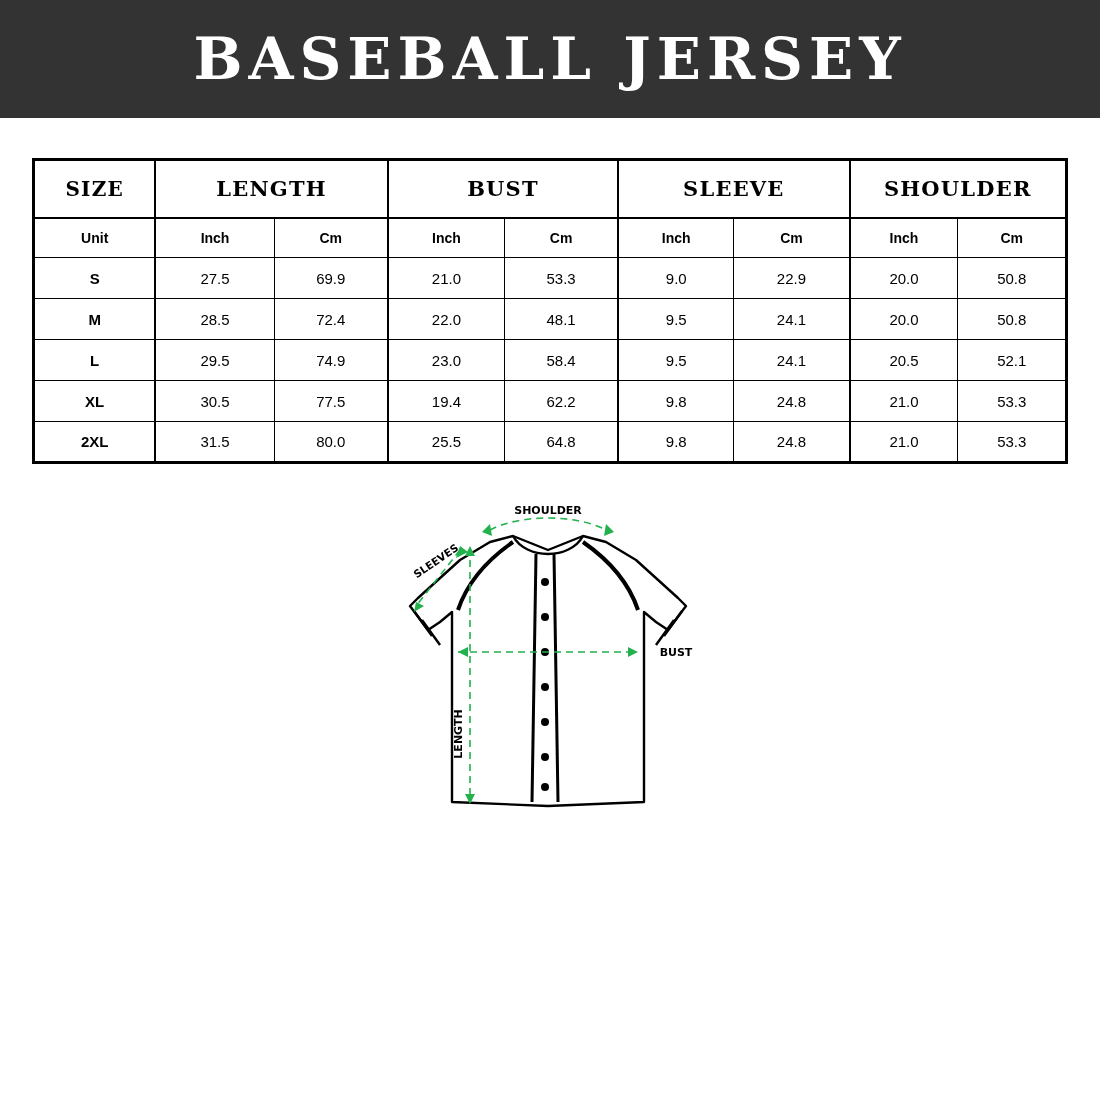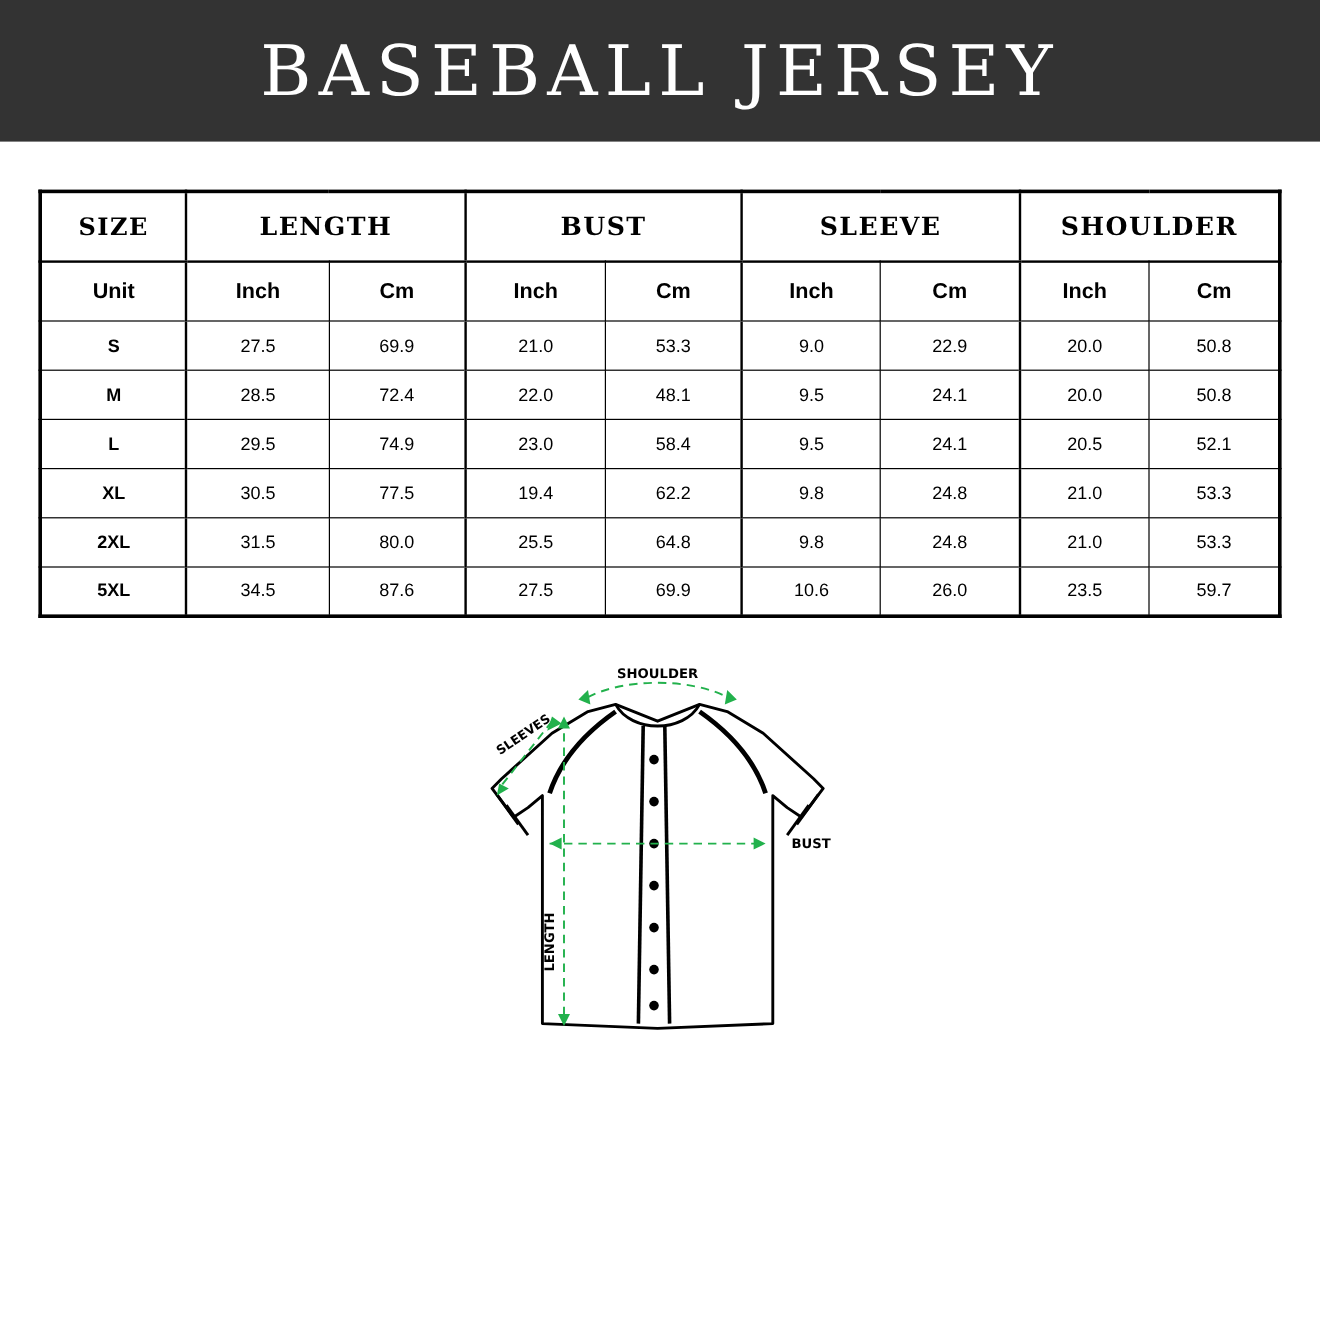--- a/index.html
+++ b/index.html
@@ -19,21 +19,21 @@
   .header-band {
     width: 1100px;
     height: 118px;
     background: #333333;
     display: flex;
     align-items: center;
     justify-content: center;
   }
   .header-title {
     font-family: "DejaVu Serif", "Liberation Serif", serif;
-    font-weight: normal;
+    font-weight: bold;
     color: #ffffff;
     font-size: 58px;
     letter-spacing: 6px;
     line-height: 1;
     white-space: nowrap;
   }
   
   .table-wrap {
     margin: 40px 32px 0 32px;
     width: 1036px;
@@ -59,22 +59,22 @@
     height: 58px;
     border-bottom: 2px solid #000;
   }
   tr.group-row th.size-col {
     font-size: 20px;
   }
   
   tr.unit-row td {
     font-family: "Liberation Sans", sans-serif;
     font-weight: bold;
-    font-size: 18px;
-    height: 50px;
+    font-size: 14px;
+    height: 40px;
   }
   
   tr.data-row td {
     font-size: 15px;
     height: 41px;
     font-family: "Liberation Sans", sans-serif;
   }
   tr.data-row td.size-cell {
     font-weight: bold;
     font-size: 15px;
@@ -190,31 +190,20 @@
           <td class="size-cell">2XL</td>
           <td class="sep-left">31.5</td>
           <td>80.0</td>
           <td class="sep-left">25.5</td>
           <td>64.8</td>
           <td class="sep-left">9.8</td>
           <td>24.8</td>
           <td class="sep-left">21.0</td>
           <td>53.3</td>
         </tr>
-        <tr class="data-row">
-          <td class="size-cell">5XL</td>
-          <td class="sep-left">34.5</td>
-          <td>87.6</td>
-          <td class="sep-left">27.5</td>
-          <td>69.9</td>
-          <td class="sep-left">10.6</td>
-          <td>26.0</td>
-          <td class="sep-left">23.5</td>
-          <td>59.7</td>
-        </tr>
       </tbody>
     </table>
   </div>
 
   <div class="illus">
     <svg width="420" height="330" viewBox="0 0 420 330">
       <g fill="none" stroke="#000000" stroke-width="2.4" stroke-linejoin="round">
 
         <path d="M150,40 L120,58 L78,96 L70,104 L88,128 L100,120 L112,110 L112,300 L208,304 L304,300 L304,110 L316,120 L328,128 L346,104 L338,96 L296,58 L266,40
                  L243,34 L208,48 L173,34 Z"></path>

